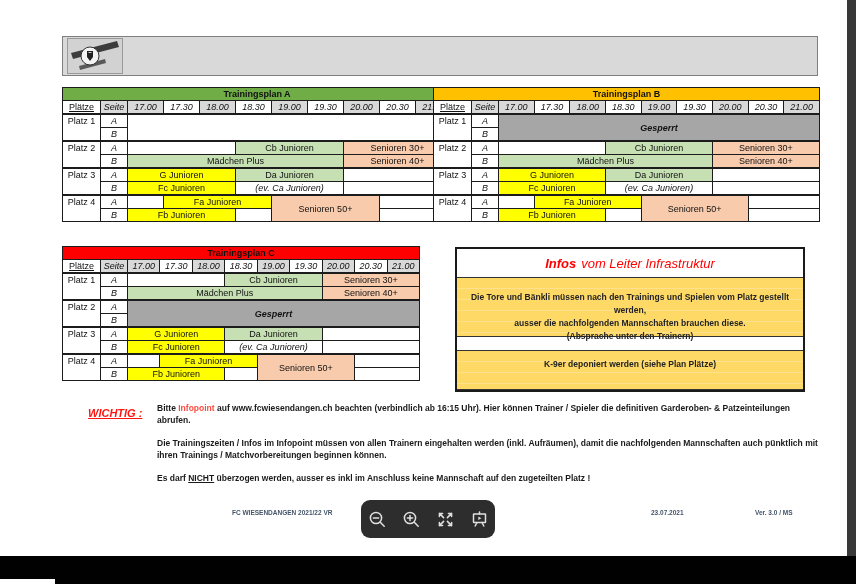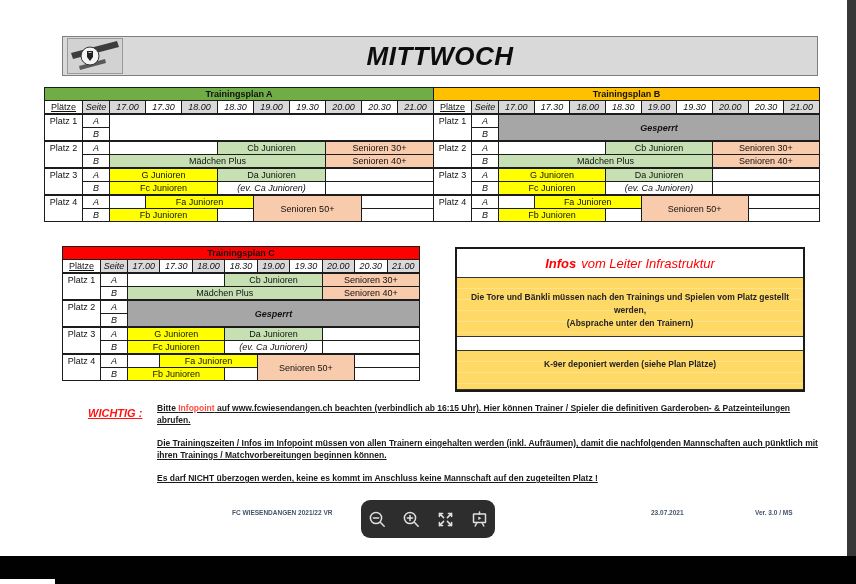--- a/index.html
+++ b/index.html
@@ -14,21 +14,21 @@
 
   
   .header-bar { position:absolute; left:62px; top:36px; width:756px; height:40px;
                 background:#d9d9d9; border:1px solid #7f7f7f;
                 display:flex; align-items:center; justify-content:center; }
   .doc-title  { font-size:26px; font-weight:bold; font-style:italic; color:#0d0d0d; letter-spacing:.5px; }
   .logo { position:absolute; left:4px; top:1px; width:56px; height:36px; }
 
   
   .plan { position:absolute; }
-  .plan-a { left:44px;  top:87px;  width:390px; }
+  .plan-a { left:62px;  top:87px;  width:390px; }
   .plan-b { left:433px; top:87px;  width:387px; }
   .plan-c { left:62px;  top:246px; width:358px; }
   table.ptab { border-collapse:collapse; table-layout:fixed; width:100%; }
   table.ptab td { border:1px solid #1c1c1c; overflow:hidden; white-space:nowrap;
                   text-align:center; font-size:9px; color:#111; height:13px; padding:0; line-height:12px; }
   table.grp { margin-top:0; }
   td.ptitle { font-weight:bold; font-size:11.5px; height:14px; }
   td.hplatz { font-weight:normal; font-size:9.5px; text-align:left; padding-left:2px;
               text-decoration:underline; background:#fff; }
   td.hseite { font-style:italic; font-size:6px; color:#404040; height:12px; }
@@ -51,21 +51,21 @@
       text-align:center; font-weight:bold; font-size:8.5px; color:#232323; line-height:13px; }
   .infos-b1 { height:60px; padding-top:13px; }
   .infos-gap { height:13px; background:#fff; }
   .infos-b2 { height:40px; padding-top:7px; }
 
   
   .wichtig-label { position:absolute; left:88px; top:407px; font-size:11px; font-weight:bold;
                    font-style:italic; color:#ff1510; text-decoration:underline; }
   .wichtig-text { position:absolute; left:157px; top:403px; width:662px;
                   font-size:8.5px; font-weight:bold; color:#1a1a1a; line-height:11.5px; }
-  .wichtig-text p { margin-bottom:12px;text-decoration:underline; }
+  .wichtig-text p { margin-bottom:12px; }
   .red-word { color:#ff4b40; }
   .u { text-decoration:underline; }
 
   
   .foot { position:absolute; font-size:6.5px; font-weight:600; color:#44546a; }
   .foot-left { left:232px; top:509px; }
   .foot-date { left:651px; top:509px; }
   .foot-ver  { left:755px; top:509px; }
 
   
@@ -83,21 +83,20 @@
 
   <div class="header-bar">
     <svg class="logo" viewBox="0 0 56 36">
       <rect x="0.5" y="0.5" width="55" height="35" fill="#d2d2d2" stroke="#9a9a9a"></rect>
       <polygon points="4,15 50,3 52,9 6,21" fill="#3c3c3c"></polygon>
       <polygon points="12,28 38,21 39,25 13,32" fill="#5a5a5a"></polygon>
       <circle cx="23" cy="18" r="9" fill="#f4f4f4" stroke="#333" stroke-width="1"></circle>
       <path d="M20 13 h6 v6 l-3 4 l-3 -4 z" fill="#222"></path>
       <path d="M21.5 14.5 h3" stroke="#f4f4f4" stroke-width="0.8"></path>
     </svg>
-    <div class="doc-title">MITTWOCH</div>
   </div>
 
   <div class="plan plan-a">
       <table class="ptab">
         <colgroup>
           <col style="width:38px">
           <col style="width:27px">
           <col>
           <col>
           <col>
@@ -544,33 +543,34 @@
       </table>
     </div>
 
   <div class="infos">
     <div class="infos-title">
       <span class="b">Infos</span>
       <span>vom Leiter Infrastruktur</span>
     </div>
     <div class="infos-yellow infos-b1">
       <div>Die Tore und Bänkli müssen nach den Trainings und Spielen vom Platz gestellt werden,</div>
+      <div>ausser die nachfolgenden Mannschaften brauchen diese.</div>
       <div>(Absprache unter den Trainern)</div>
     </div>
     <div class="infos-gap"></div>
     <div class="infos-yellow infos-b2">
       <div>K-9er deponiert werden (siehe Plan Plätze)</div>
     </div>
   </div>
 
   <div class="wichtig-label">WICHTIG :</div>
   <div class="wichtig-text">
     <p><span>Bitte </span><span class="red-word">Infopoint</span><span> auf www.fcwiesendangen.ch beachten (verbindlich ab 16:15 Uhr). Hier können Trainer / Spieler die definitiven Garderoben- &amp; Patzeinteilungen abrufen.</span></p>
     <p>Die Trainingszeiten / Infos im Infopoint müssen von allen Trainern eingehalten werden (inkl. Aufräumen), damit die nachfolgenden Mannschaften auch pünktlich mit ihren Trainings / Matchvorbereitungen beginnen können.</p>
-    <p><span>Es darf </span><span class="u">NICHT</span><span> überzogen werden, keine es kommt im Anschluss keine Mannschaft auf den zugeteilten Platz !</span></p>
+    <p><span>Es darf </span><span class="u">NICHT</span><span> überzogen werden, ausser es inkl im Anschluss keine Mannschaft auf den zugeteilten Platz !</span></p>
   </div>
 
   <div class="foot foot-left">FC WIESENDANGEN 2021/22 VR</div>
   <div class="foot foot-date">23.07.2021</div>
   <div class="foot foot-ver">Ver. 3.0 / MS</div>
 
   <div class="toolbar">
     <button class="tbtn">
       <svg width="19" height="19" viewBox="0 0 19 19">
         <circle cx="8" cy="8" r="5.6"></circle>

